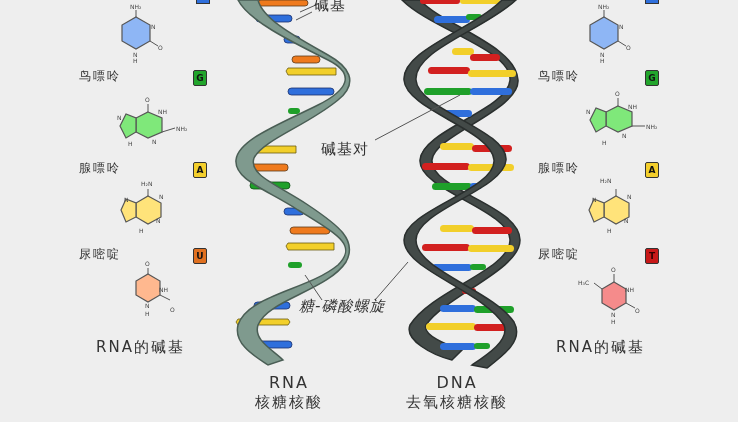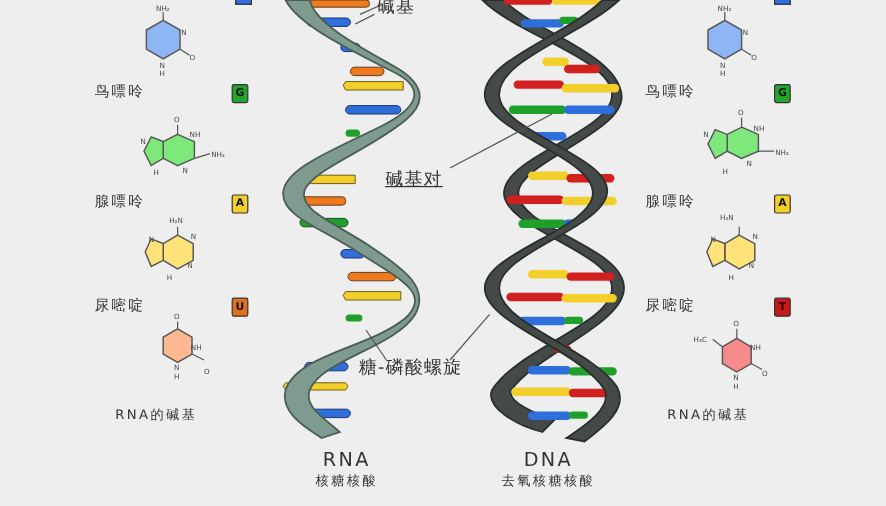--- a/index.html
+++ b/index.html
@@ -11,23 +11,23 @@
     position: relative;
   }
   .abs { position: absolute; }
   .label { font-size: 12px; letter-spacing: 2px; color: #333; white-space: nowrap; }
   .badge {
     position: absolute; width: 12px; height: 14px;
     border: 1px solid #333; border-radius: 2px;
     font-size: 9px; font-weight: bold; line-height: 14px; text-align: center;
     color: #111;
   }
-  .caption { font-size: 11px; letter-spacing: 2px; color: #333; text-align: center; white-space: nowrap; }
+  .caption { font-size: 15px; letter-spacing: 2px; color: #333; text-align: center; white-space: nowrap; }
   .helix-title { font-size: 16px; font-weight: normal; letter-spacing: 2px; color: #333; text-align: center; }
-  .helix-sub { font-size: 11px; letter-spacing: 2px; color: #333; text-align: center; }
+  .helix-sub { font-size: 15px; letter-spacing: 2px; color: #333; text-align: center; }
   .annot { font-size: 15px; letter-spacing: 1px; color: #333; white-space: nowrap; }
   svg text { font-family: "DejaVu Sans", sans-serif; }
 </style>
 </head>
 <body>
 
 <div class="abs" style="left:196px;top:0;width:12px;height:3px;background:#2f6fdc;border:1px solid #333;border-top:none;"></div>
 <div class="abs" style="left:645px;top:0;width:12px;height:3px;background:#2f6fdc;border:1px solid #333;border-top:none;"></div>
 
 <svg class="abs" style="left:0;top:0" width="230" height="422" viewBox="0 0 230 422">
@@ -212,19 +212,19 @@
 
 <svg class="abs" style="left:0;top:0" width="738" height="422" viewBox="0 0 738 422">
   <line x1="300" y1="12" x2="318" y2="4" stroke="#555" stroke-width="1"></line>
   <line x1="296" y1="20" x2="312" y2="12" stroke="#555" stroke-width="1"></line>
   <line x1="375" y1="140" x2="460" y2="95" stroke="#555" stroke-width="1"></line>
   <line x1="322" y1="300" x2="305" y2="275" stroke="#555" stroke-width="1"></line>
   <line x1="375" y1="300" x2="408" y2="262" stroke="#555" stroke-width="1"></line>
 </svg>
 
 <div class="abs annot" style="left:314px;top:-4px;">碱基</div>
-<div class="abs annot" style="left:321px;top:140px;text-decoration:underline;">碱基对</div>
-<div class="abs annot" style="left:299px;top:297px;">糖-磷酸螺旋</div>
+<div class="abs annot" style="left:321px;top:140px;">碱基对</div>
+<div class="abs annot" style="left:299px;top:297px;font-style:italic;">糖-磷酸螺旋</div>
 
 <div class="abs helix-title" style="left:254px;top:373px;width:70px;">RNA</div>
 <div class="abs helix-sub" style="left:244px;top:393px;width:90px;">核糖核酸</div>
 <div class="abs helix-title" style="left:422px;top:373px;width:70px;text-align:center;">DNA</div>
 <div class="abs helix-sub" style="left:396px;top:393px;width:122px;">去氧核糖核酸</div>
 
 </body></html>

